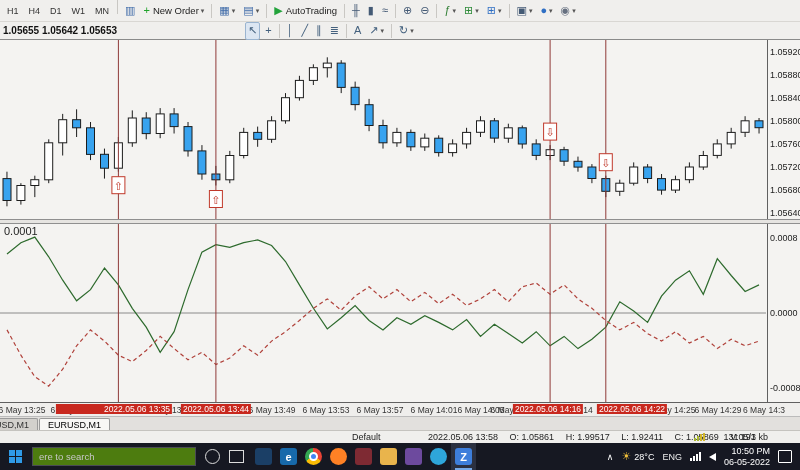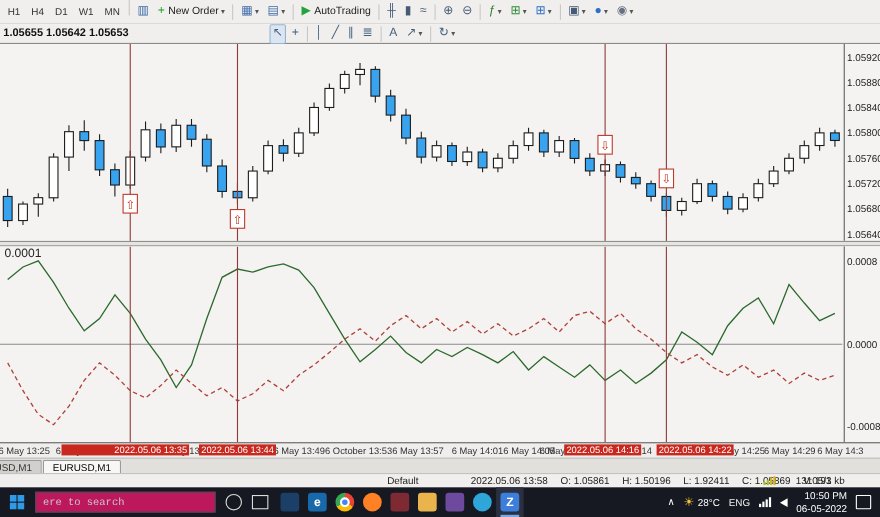--- a/index.html
+++ b/index.html
@@ -52,22 +52,22 @@
   .connbars{display:inline-flex;align-items:flex-end;gap:1px;height:8px}
   .connbars i{width:2px;display:block;background:#a9b82e}
   .connbars i:nth-child(1){height:3px}.connbars i:nth-child(2){height:5px}
   .connbars i:nth-child(3){height:7px;background:#d2b62a}.connbars i:nth-child(4){height:8px;background:#d2b62a}
   
   #taskbar{position:absolute;top:443px;left:0;width:800px;height:27px;background:#161822;display:flex;
            align-items:center;color:#eee}
   #start-button{width:30px;height:27px;display:flex;align-items:center;justify-content:center}
   .winlogo{display:grid;grid-template-columns:6px 6px;grid-template-rows:6px 6px;gap:1px}
   .winlogo i{background:#2f9be8;display:block}
-  #search-box{width:150px;height:17px;background:#be185d;border:1px solid #4a4b55;color:#cfcfcf;
-              font-size:9.5px;padding:0 6px;margin-left:2px;font-family:Liberation Mono, monospace}
+  #search-box{width:150px;height:17px;background:#4d7c0f;border:1px solid #4a4b55;color:#cfcfcf;
+              font-size:9.5px;padding:0 6px;margin-left:2px;font-family:Liberation Sans, sans-serif}
   #search-box::placeholder{color:#c7c7c7;opacity:1}
   #cortana{width:13px;height:13px;border:1.5px solid #dcdcdc;border-radius:50%;margin:0 9px;flex:none}
   #taskview{width:13px;height:11px;border:1px solid #dcdcdc;margin-right:7px;flex:none}
   #apps{display:flex;align-items:center;height:27px}
   .app{width:25px;height:27px;display:flex;align-items:center;justify-content:center;position:relative}
   .app .ic{width:17px;height:17px;border-radius:3px;display:flex;align-items:center;justify-content:center;
            font-size:11px;font-weight:700;color:#fff}
   .app .ic.circ{border-radius:50%}
   .app .ic.chrome-ic{border-radius:50%;background:conic-gradient(#ea4335 0 120deg,#fbbc05 0 240deg,#34a853 0 360deg);position:relative}
   .app .ic.chrome-ic::after{content:"";position:absolute;inset:4px;background:#4285f4;border:2px solid #fff;border-radius:50%}
@@ -361,21 +361,21 @@
     </div>
 </div>
 
 <div id="time-axis">
     <span class="tlab" style="left: 22px;">6 May 13:25</span>
     <span class="tlab" style="left: 74px;">6 May 13:29</span>
     <span class="tlab hl" style="left: 114px; padding-left: 48px;">2022.05.06 13:35</span>
     <span class="tlab" style="left: 170px;">6 May 13:37</span>
     <span class="tlab hl" style="left: 216px;">2022.05.06 13:44</span>
     <span class="tlab" style="left: 272px;">6 May 13:49</span>
-    <span class="tlab" style="left: 326px;">6 October 13:53</span>
+    <span class="tlab" style="left: 326px;">6 May 13:53</span>
     <span class="tlab" style="left: 380px;">6 May 13:57</span>
     <span class="tlab" style="left: 434px;">6 May 14:01</span>
     <span class="tlab" style="left: 481px;">6 May 14:05</span>
     <span class="tlab" style="left: 514px;">6 May 14:09</span>
     <span class="tlab hl" style="left: 548px;">2022.05.06 14:16</span>
     <span class="tlab" style="left: 588px;">14</span>
     <span class="tlab hl" style="left: 612px; margin-left: 20px;">2022.05.06 14:22</span>
     <span class="tlab" style="left: 672px;">6 May 14:25</span>
     <span class="tlab" style="left: 718px;">6 May 14:29</span>
     <span class="tlab" style="left: 764px;">6 May 14:3</span>
@@ -383,21 +383,21 @@
 <div id="tabs">
     <div class="tab">USD,M1</div>
     <div class="tab active">EURUSD,M1</div>
   </div>
 
 <div id="status-bar">
   <span id="status-profile">Default</span>
   <span id="status-ohlc">
     <span>2022.05.06 13:58</span>
     <span>O: 1.05861</span>
-    <span>H: 1.50196</span>
+    <span>H: 1.99517</span>
     <span>L: 1.92411</span>
     <span>C: 1.05869</span>
     <span>V: 191</span>
   </span>
   <span id="status-conn">
     <span class="connbars">
         <i></i>
         <i></i>
         <i></i>
         <i></i>

